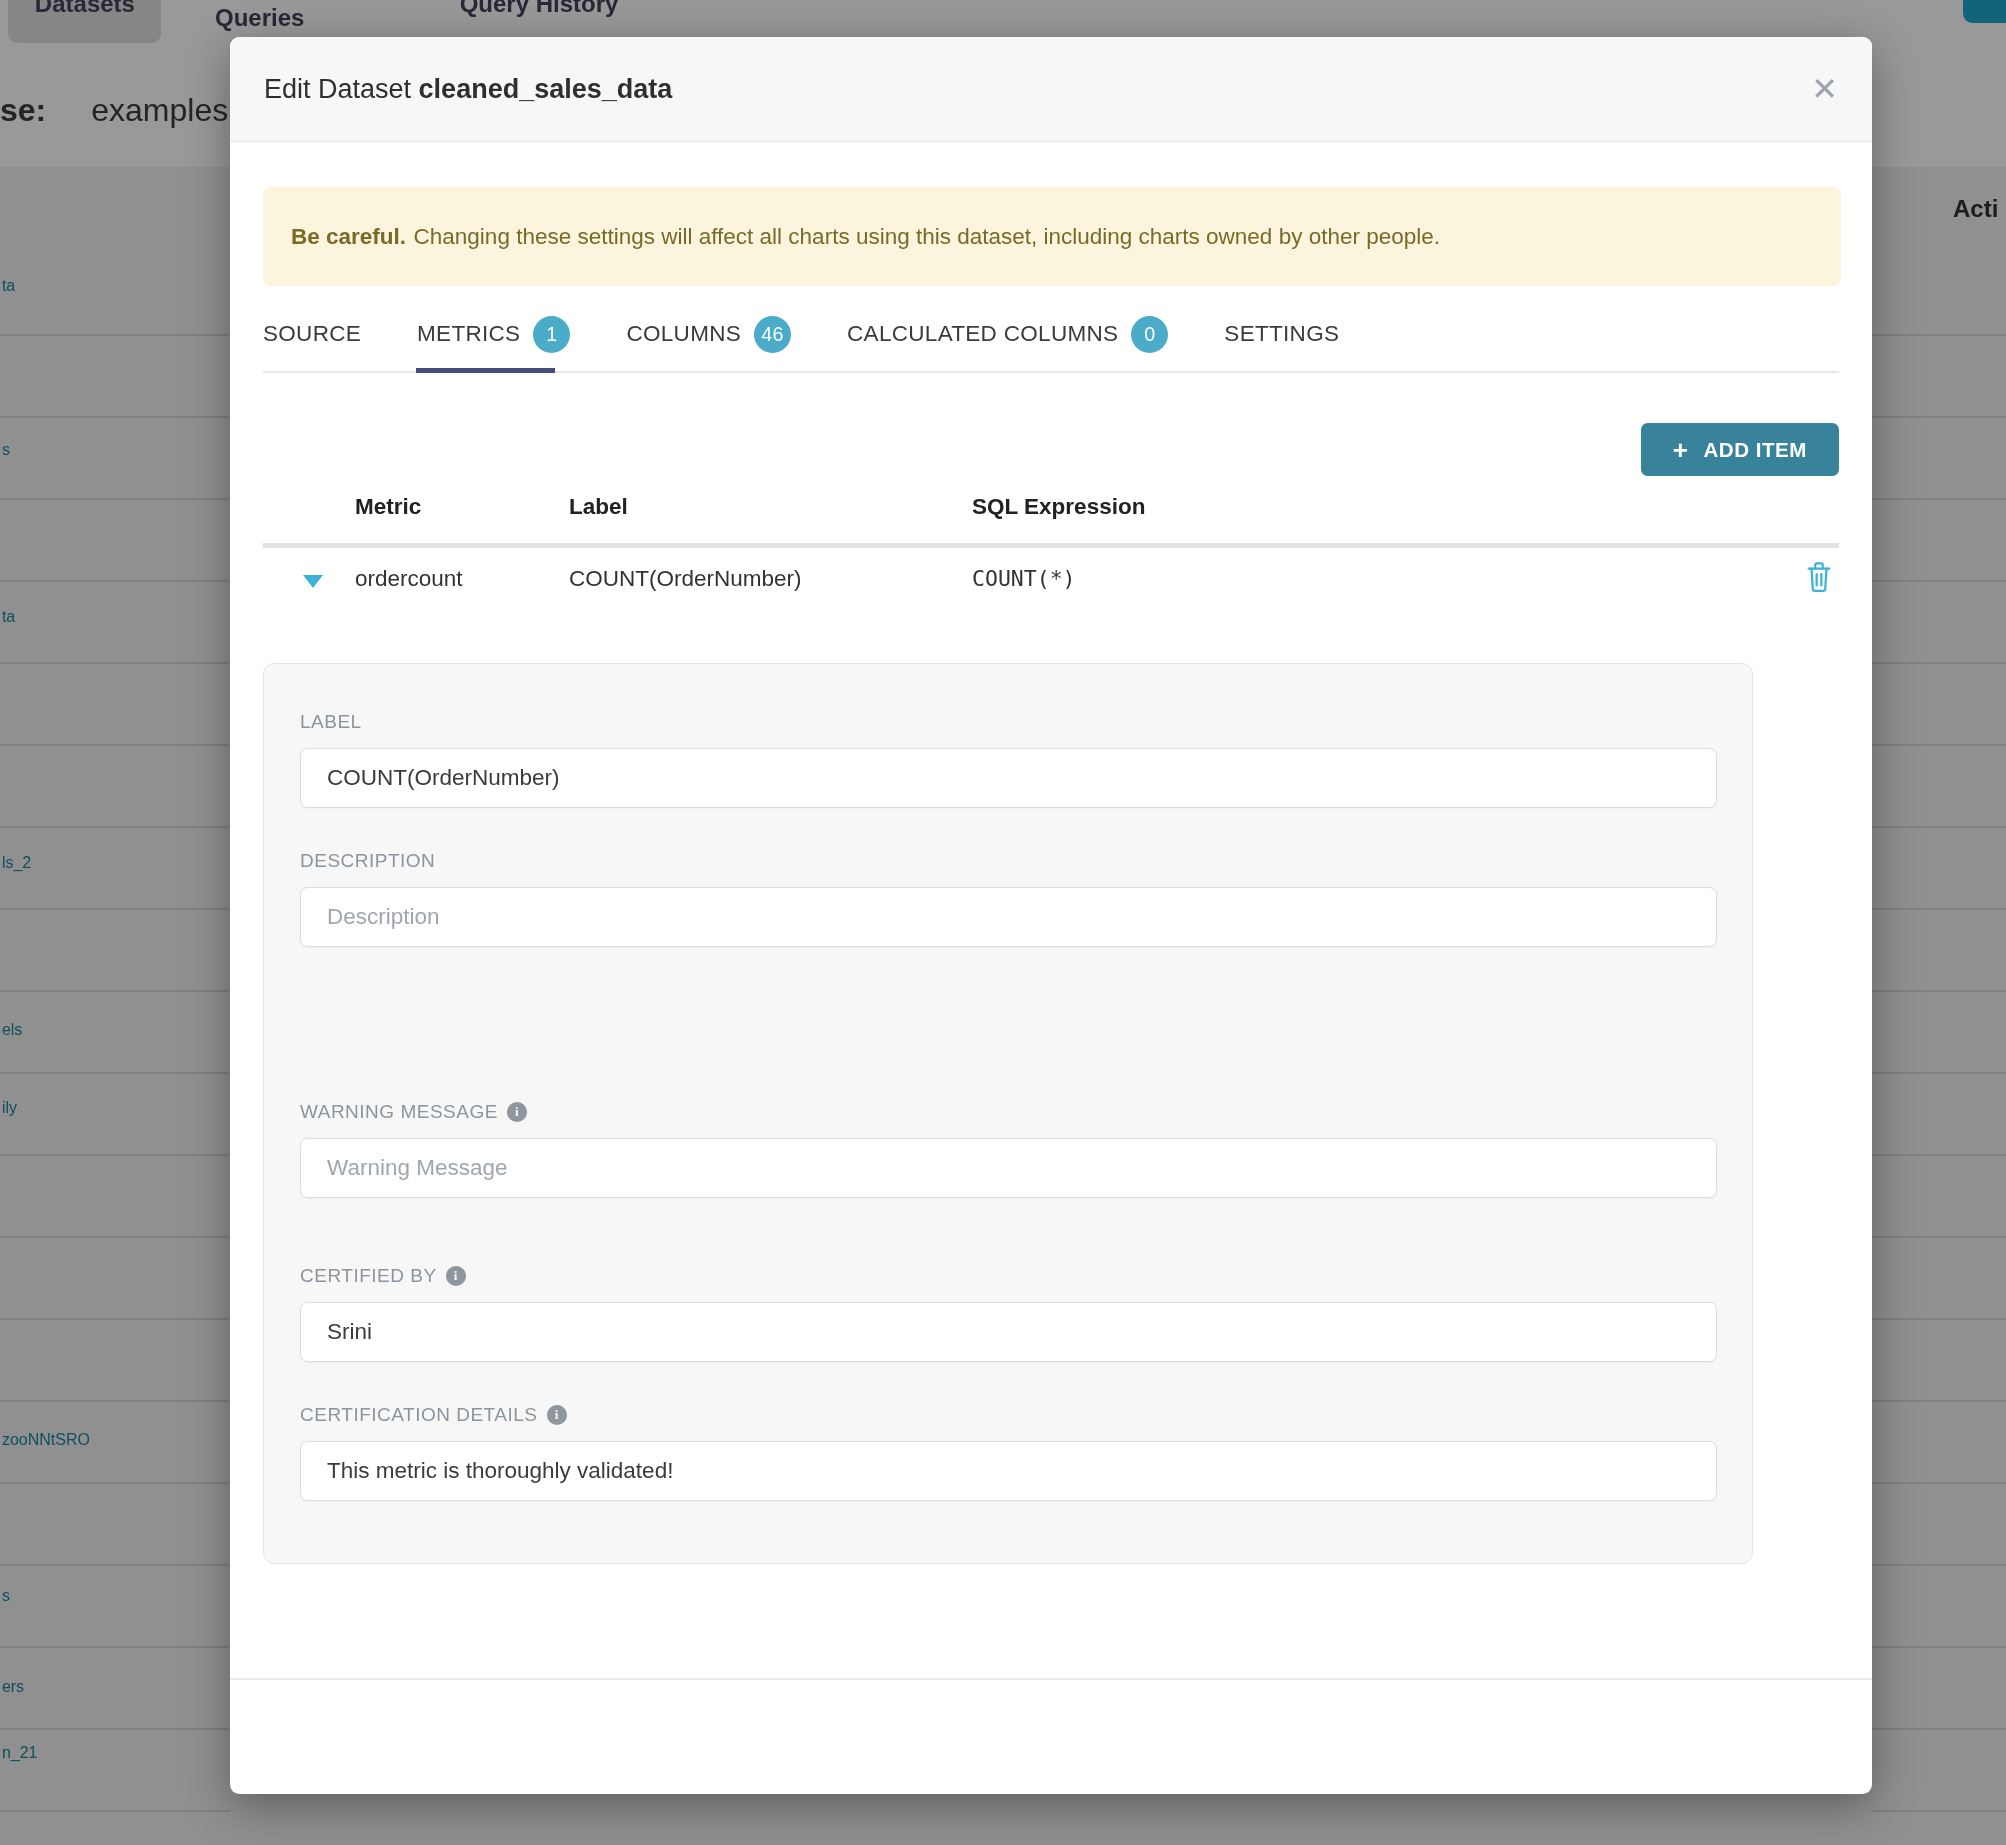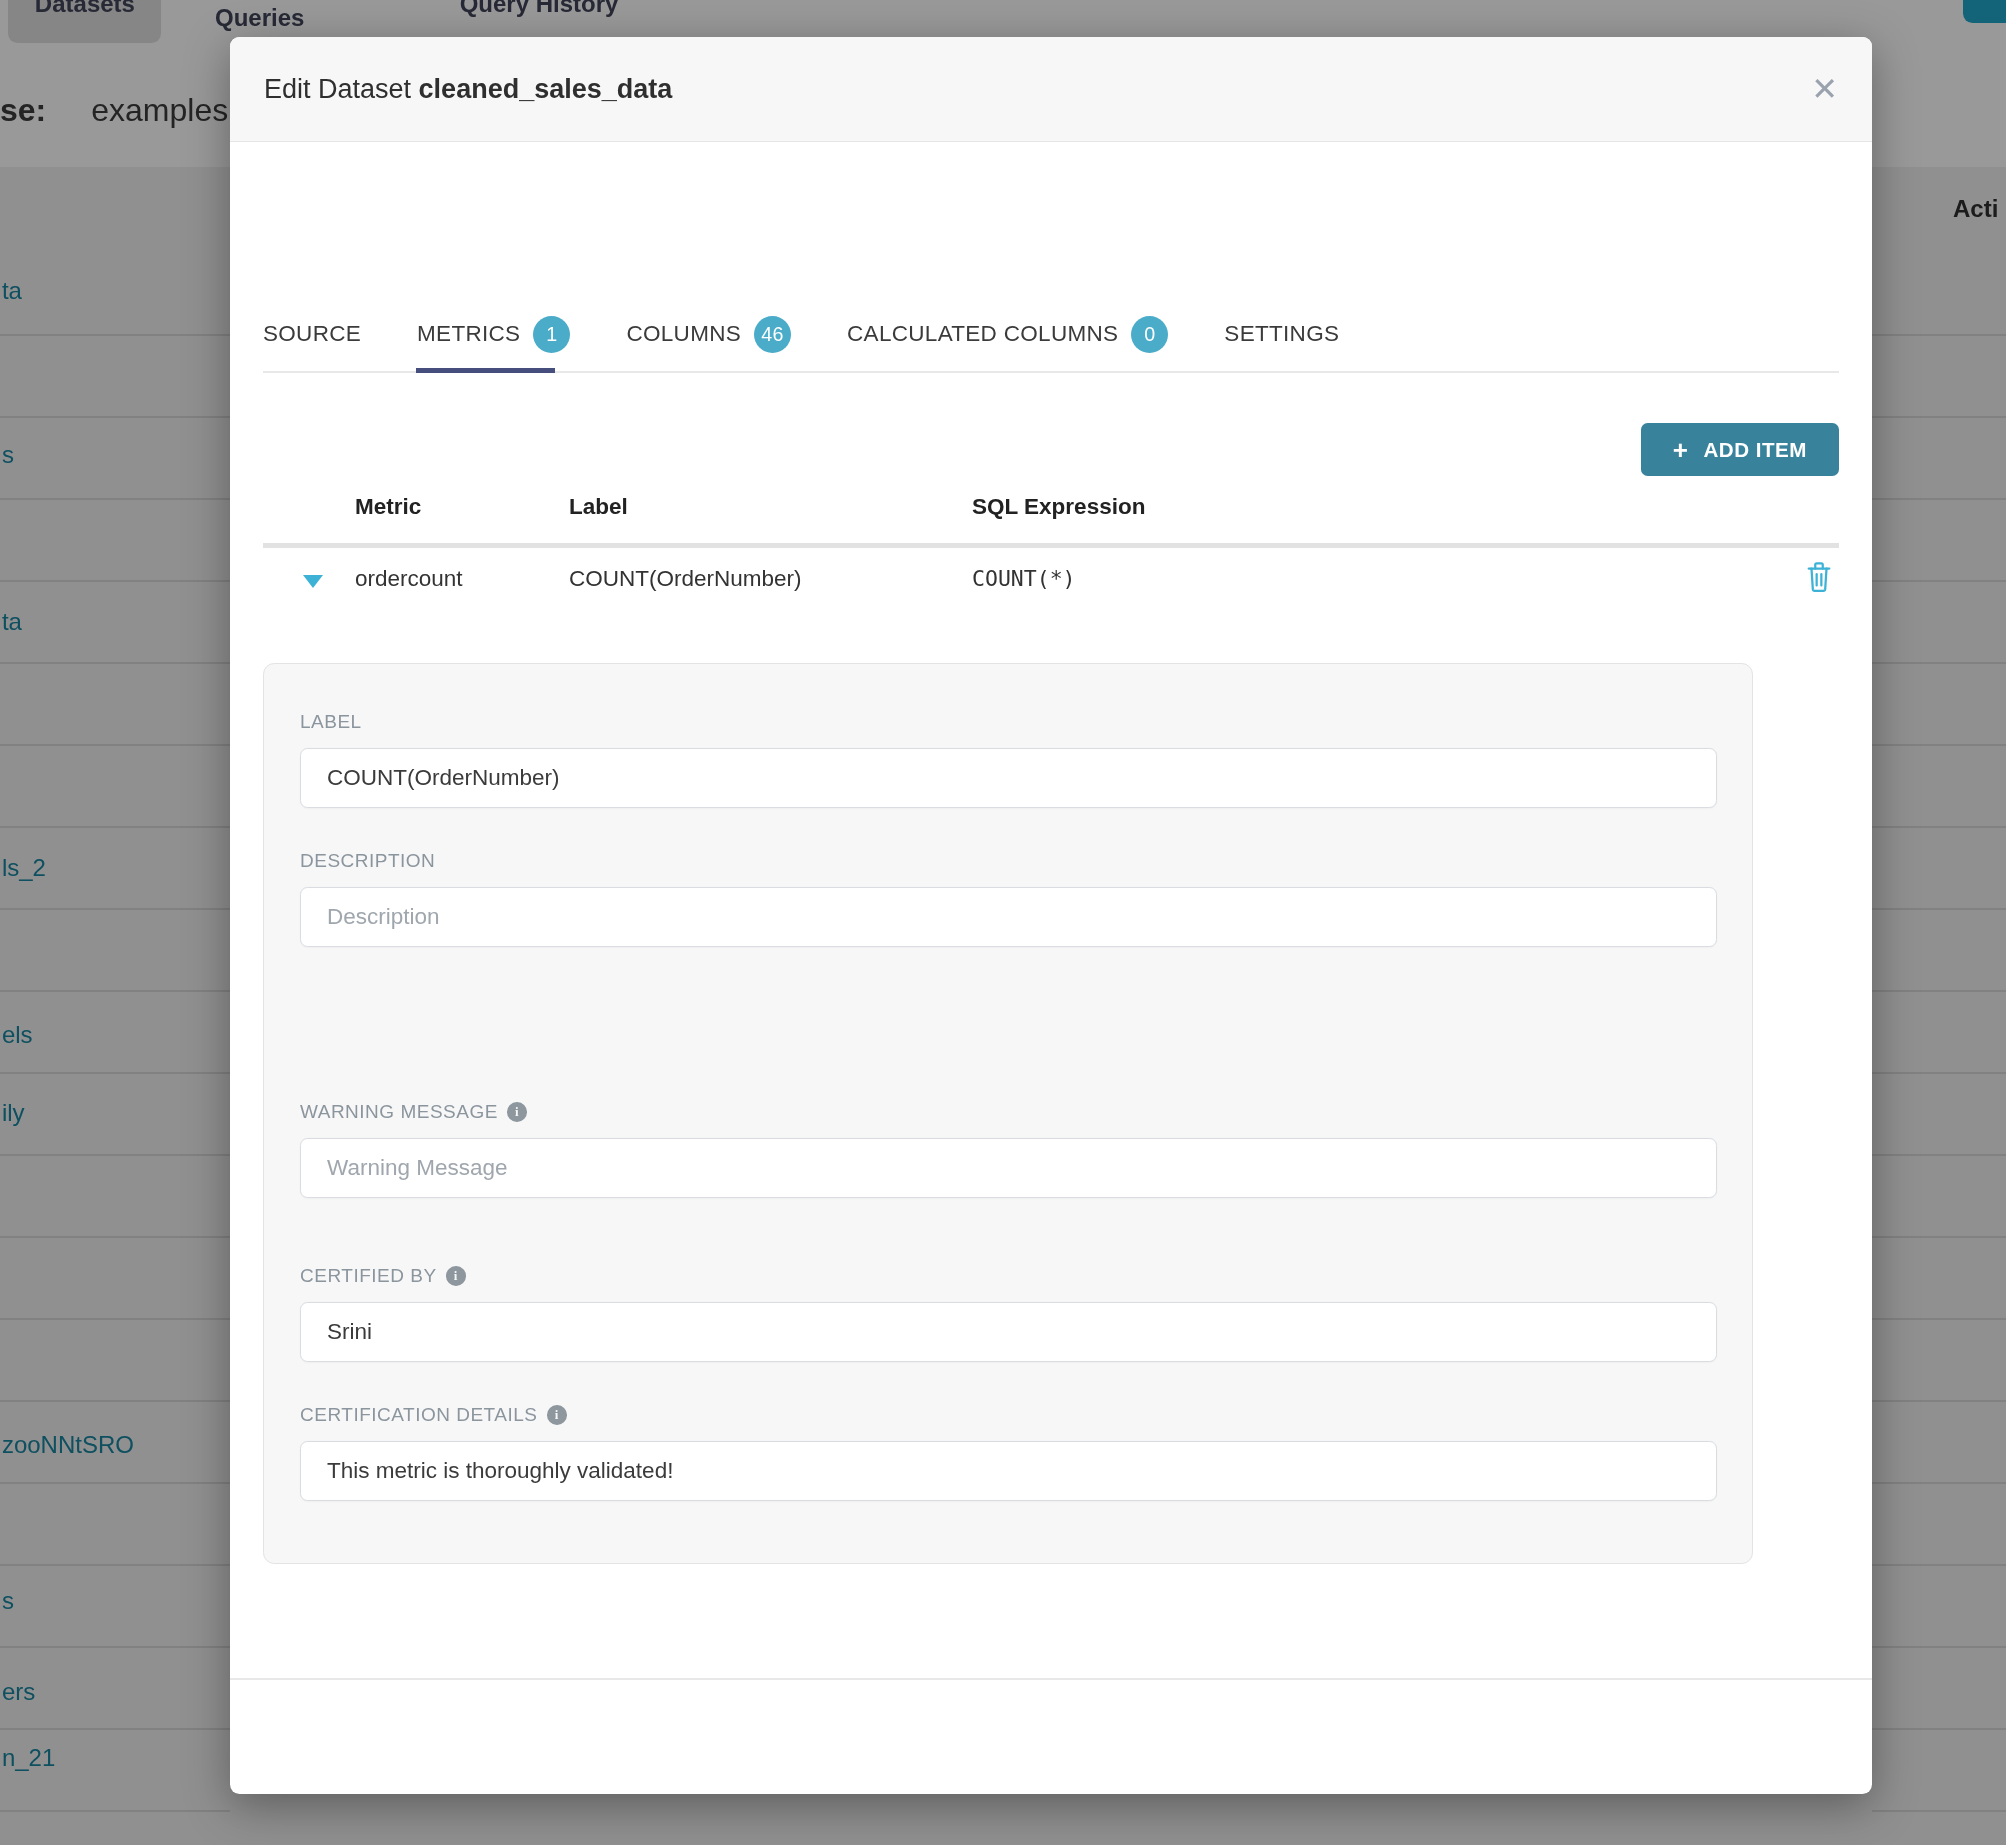--- a/index.html
+++ b/index.html
@@ -25,21 +25,21 @@
   .bg-navtab{position:absolute;top:-20.6px;height:49px;font-size:24px;font-weight:700;color:#41455a;display:flex;align-items:center;justify-content:center;}
   .bg-pill{position:absolute;left:8.4px;top:-13px;width:153px;height:56px;background:#e0e0e0;border-radius:9.4px;}
   .bg-newbtn{position:absolute;right:-7.5px;top:-13px;width:52px;height:36px;background:#20a7c9;border-radius:9.4px;}
   .bg-sub{position:absolute;top:90px;height:41px;font-size:32px;color:#3d3d3d;display:flex;align-items:center;}
   .bg-sub .b{font-weight:700;}
   .caret-down-sm{display:inline-block;width:0;height:0;border-left:8.4px solid transparent;border-right:8.4px solid transparent;border-top:10.3px solid #9b9b9b;margin-left:24px;}
   .bg-actions{position:absolute;left:1953px;top:195px;font-size:24px;font-weight:700;color:#303030;}
   .seps{position:absolute;top:334px;height:1499px;background:repeating-linear-gradient(180deg,#d7d7d7 0px,#d7d7d7 1.9px,transparent 1.9px,transparent 82px);}
   .seps.left{left:0;width:230px;}
   .seps.right{left:1872px;width:135px;}
-  .bg-frag{position:absolute;left:1.9px;font-size:24px;color:var(--link-teal);white-space:nowrap;}
+  .bg-frag{position:absolute;left:1.9px;font-size:16px;color:var(--link-teal);white-space:nowrap;}
 
   
   .overlay{position:absolute;inset:0;background:rgba(0,0,0,0.40);}
 
   
   .modal{position:absolute;left:230px;top:37px;width:1642px;height:1757px;background:#fff;border-radius:9.4px;box-shadow:0 11.2px 45px rgba(0,0,0,0.35);}
   .modal-header{position:absolute;left:0;top:0;right:0;height:105px;background:#f7f7f7;border-bottom:0.9px solid #e6e6e6;border-radius:9.4px 9.4px 0 0;display:flex;align-items:center;padding:12px 34px;}
   .modal-title{font-size:27px;color:#2f2f2f;}
   .modal-title .name{font-weight:700;}
   .close-btn{margin-left:auto;background:none;border:none;font-size:32px;color:#9aa2ae;cursor:pointer;line-height:1;}
@@ -130,20 +130,24 @@
   <div class="modal">
 
     <div class="modal-header">
       <div class="modal-title">
         <span>Edit Dataset</span>
         <span class="name">cleaned_sales_data</span>
       </div>
       <button class="close-btn">✕</button>
     </div>
 
+    <div class="banner">
+      <span class="b">Be careful.</span>
+      <span>Changing these settings will affect all charts using this dataset, including charts owned by other people.</span>
+    </div>
 
     <div class="tabs">
       <div class="tab">
           <span>SOURCE</span>
         </div>
       <div class="tab">
         <span>METRICS</span>
         <span class="badge">1</span>
       </div>
       <div class="tab">

